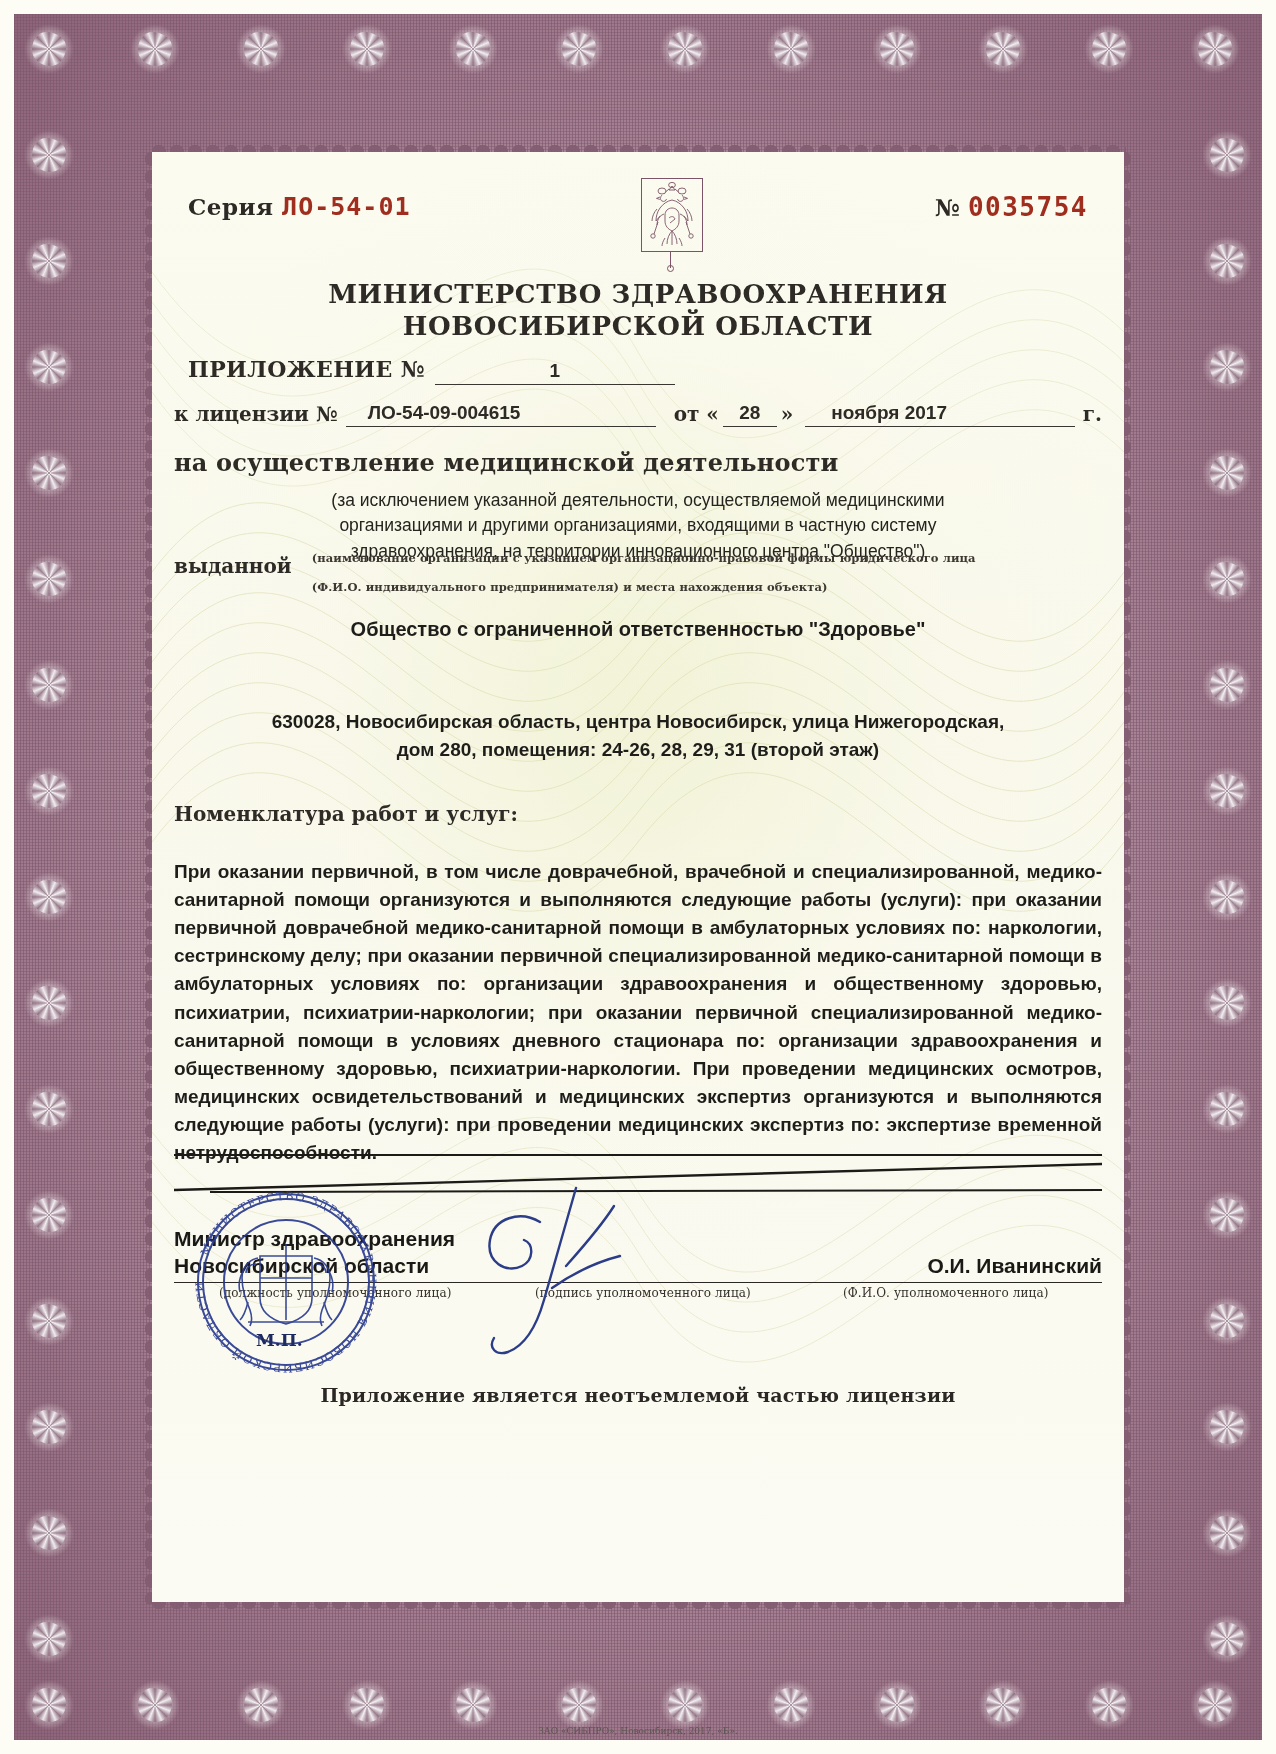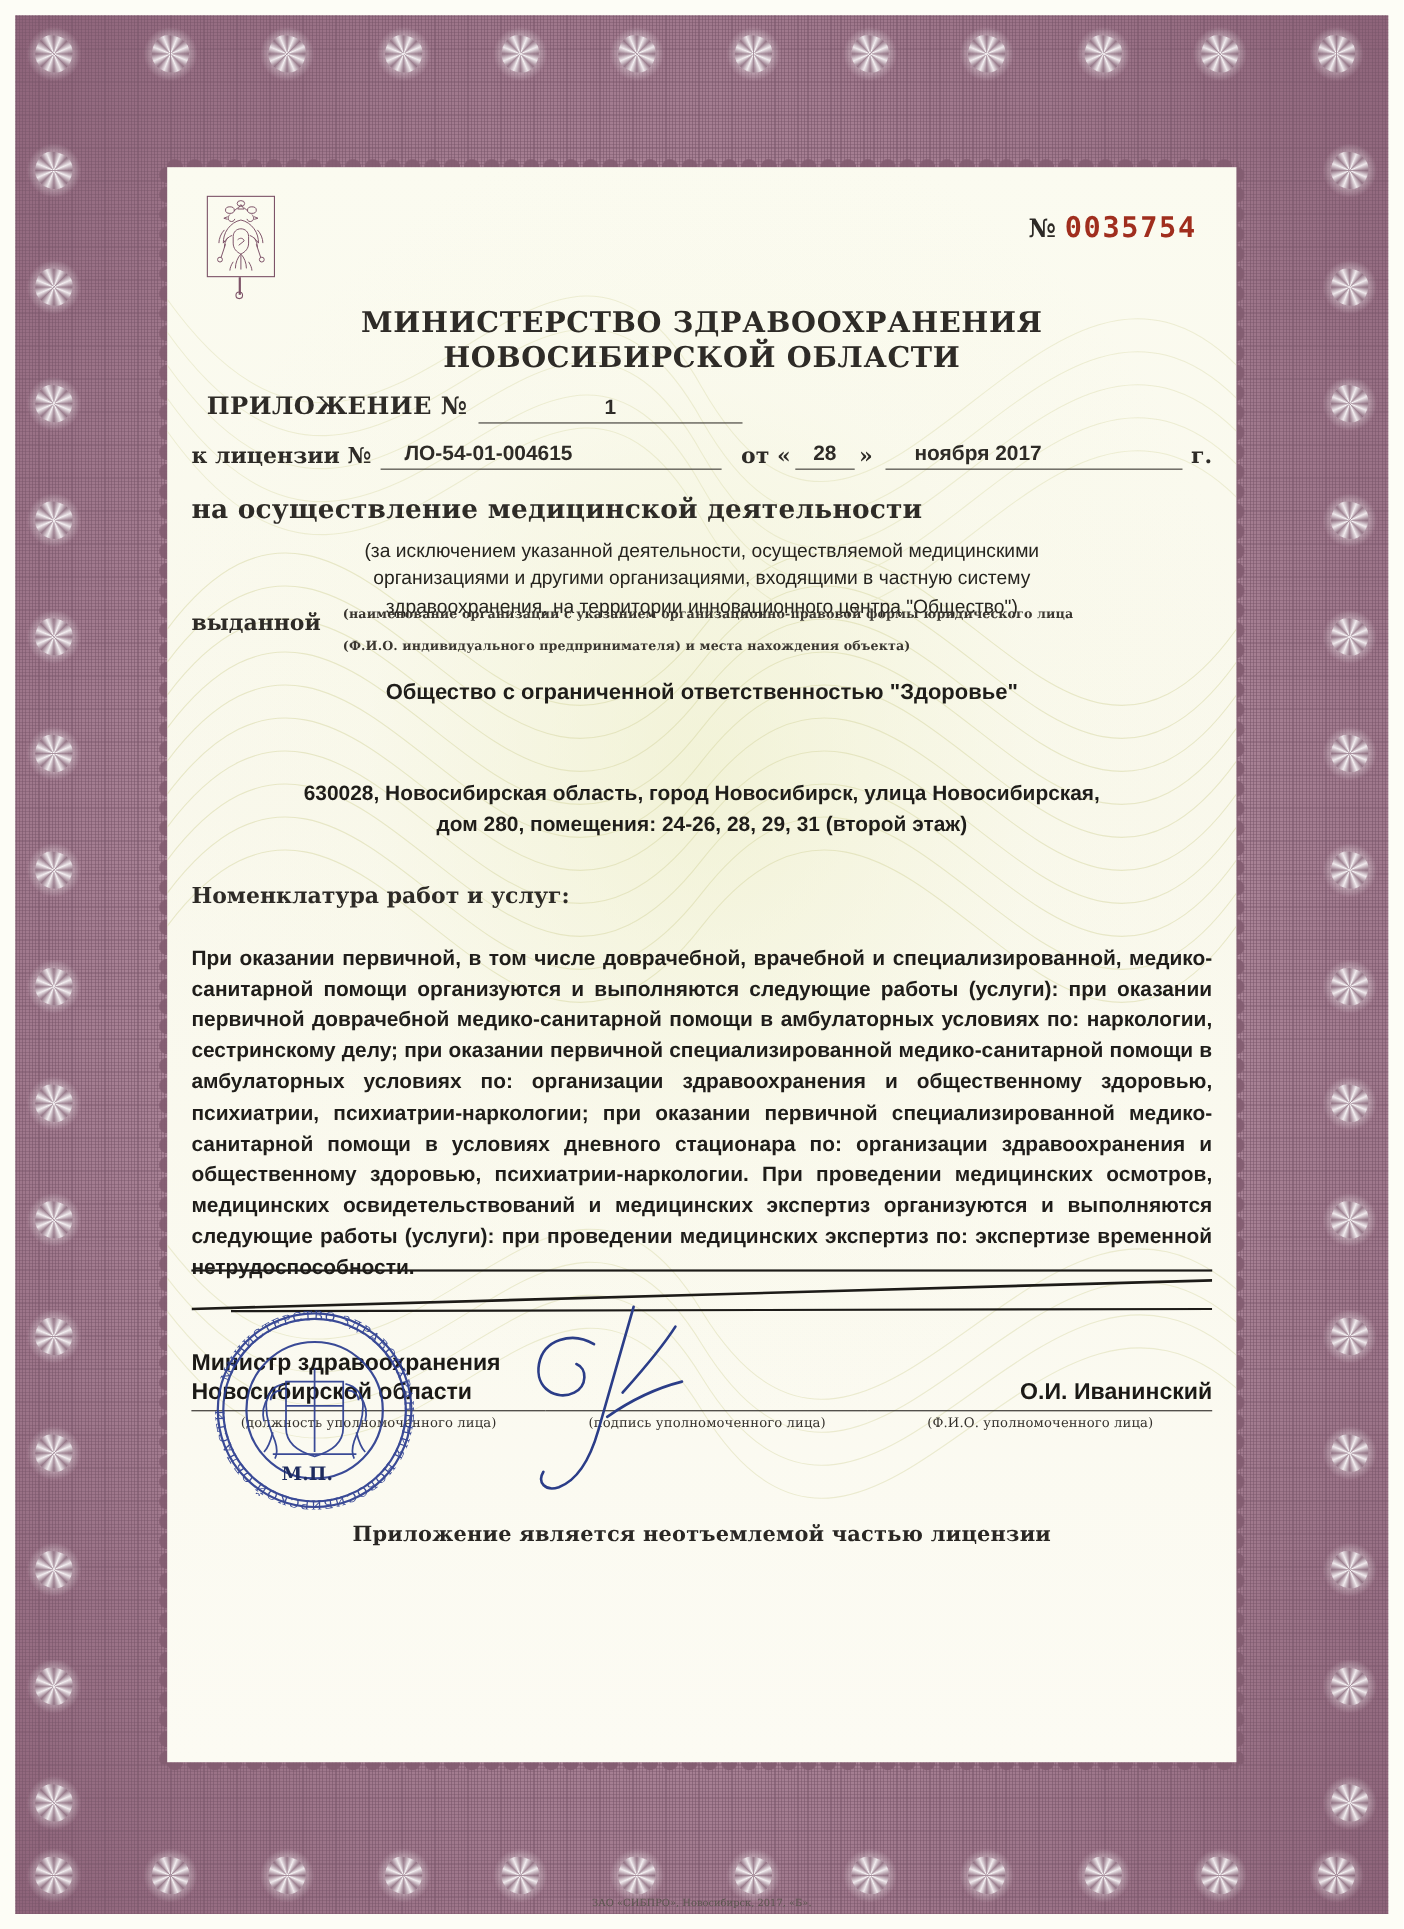--- a/index.html
+++ b/index.html
@@ -569,20 +569,24 @@
         <path d="M0,1010 C200,1270 340,830 486,1070 C640,1320 790,890 972,1050"></path>
         <path d="M0,1040 C200,1300 340,860 486,1100 C640,1350 790,920 972,1080"></path>
         <path d="M0,1070 C200,1330 340,890 486,1130 C640,1380 790,950 972,1110"></path>
       </g>
     </svg>
 
     <div class="content">
 
       <div class="header-row">
 
+        <div class="serial">
+          <span>Серия</span>
+          <span class="code">ЛО-54-01</span>
+        </div>
 
         <div class="emblem">
           <div class="emblem-box"></div>
           <div class="emblem-tail"></div>
           <svg viewBox="0 0 62 74" width="62" height="74" style="position:absolute;left:0;top:0;">
             <g fill="none" stroke="#7d5368" stroke-width="0.9">
 
               <path d="M31 8 l-3 4 h6 z"></path>
               <ellipse cx="31" cy="7" rx="3.4" ry="2.6"></ellipse>
               <ellipse cx="21" cy="13" rx="4" ry="3"></ellipse>
@@ -623,21 +627,21 @@
         <div>НОВОСИБИРСКОЙ ОБЛАСТИ</div>
       </div>
 
       <div class="field-appendix">
         <span>ПРИЛОЖЕНИЕ №</span>
         <span class="val-line">1</span>
       </div>
 
       <div class="field-license">
         <span class="lic-label">к лицензии №</span>
-        <span class="lic-num">ЛО-54-01-004615</span>
+        <span class="lic-num">ЛО-54-09-004615</span>
         <span class="ot">от «</span>
         <span class="day">28</span>
         <span class="quote">»</span>
         <span class="month-year">ноября 2017</span>
         <span class="g">г.</span>
       </div>
 
       <div class="activity-line">на осуществление медицинской деятельности</div>
 
       <div class="exception-note">
@@ -650,21 +654,21 @@
         <div class="issued-label">выданной</div>
         <div class="issued-hints">
           <div class="hint">(наименование организации с указанием организационно-правовой формы юридического лица</div>
           <div class="hint">(Ф.И.О. индивидуального предпринимателя) и места нахождения объекта)</div>
         </div>
       </div>
 
       <div class="org-name">Общество с ограниченной ответственностью "Здоровье"</div>
 
       <div class="org-address">
-        <div>630028, Новосибирская область, город Новосибирск, улица Новосибирская,</div>
+        <div>630028, Новосибирская область, центра Новосибирск, улица Нижегородская,</div>
         <div>дом 280, помещения: 24-26, 28, 29, 31 (второй этаж)</div>
       </div>
 
       <div class="nomenclature-title">Номенклатура работ и услуг:</div>
       <div class="body-text">При оказании первичной, в том числе доврачебной, врачебной и специализированной, медико-санитарной помощи организуются и выполняются следующие работы (услуги): при оказании первичной доврачебной медико-санитарной помощи в амбулаторных условиях по: наркологии, сестринскому делу; при оказании первичной специализированной медико-санитарной помощи в амбулаторных условиях по: организации здравоохранения и общественному здоровью, психиатрии, психиатрии-наркологии; при оказании первичной специализированной медико-санитарной помощи в условиях дневного стационара по: организации здравоохранения и общественному здоровью, психиатрии-наркологии. При проведении медицинских осмотров, медицинских освидетельствований и медицинских экспертиз организуются и выполняются следующие работы (услуги): при проведении медицинских экспертиз по: экспертизе временной нетрудоспособности.</div>
 
       <div class="rule-straight"></div>
       <div class="rule-slanted">
         <svg width="928" height="36" viewBox="0 0 928 36" preserveAspectRatio="none">
           <line x1="0" y1="30" x2="928" y2="4" stroke="#1d1b18" stroke-width="2.4"></line>

